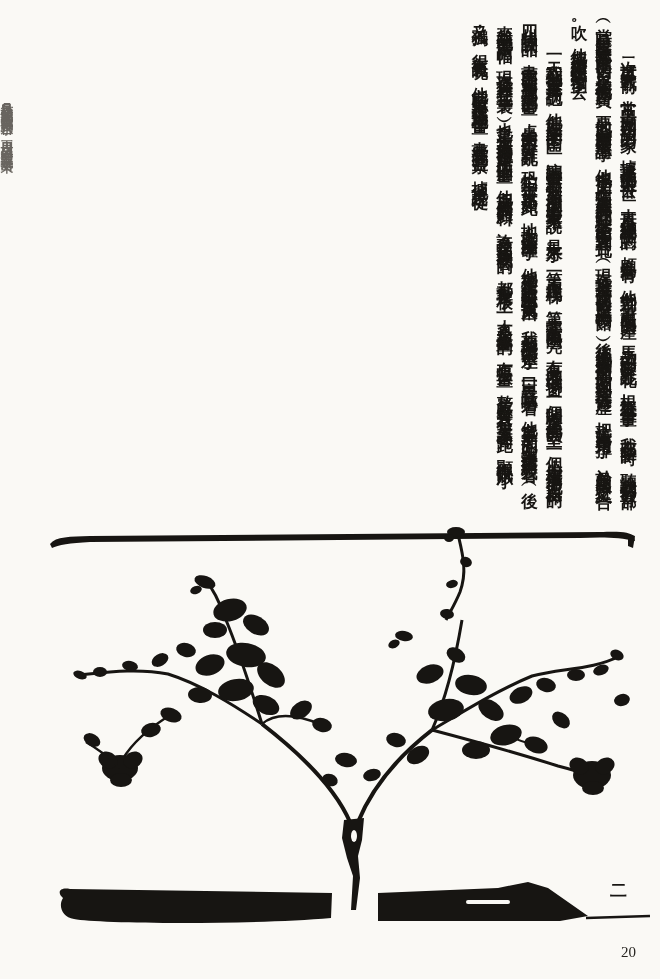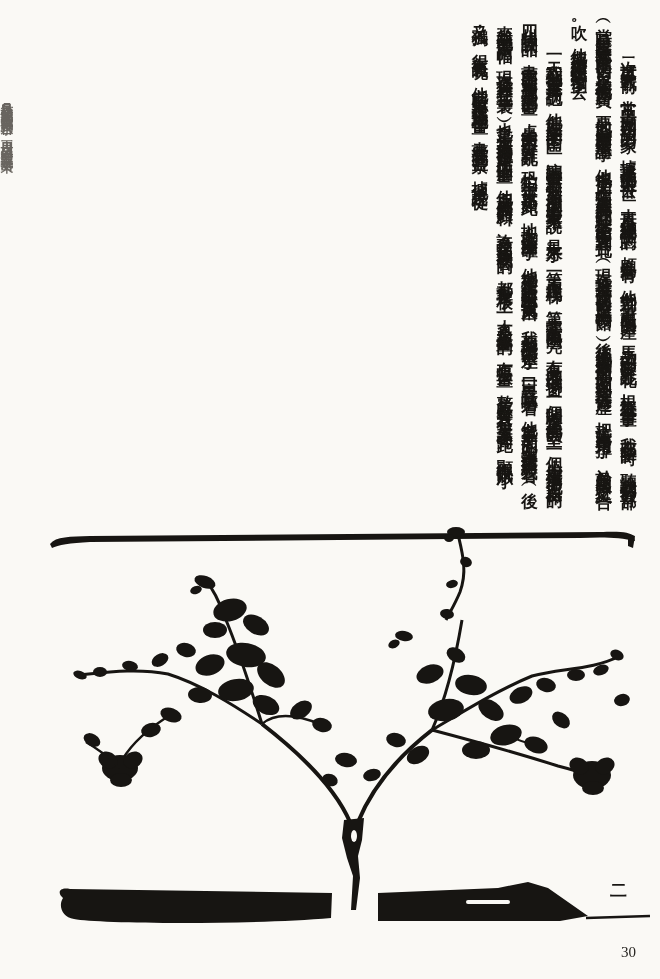--- a/index.html
+++ b/index.html
@@ -170,15 +170,15 @@
         <path class="ink" d="M63,374 C57,369 59,363 70,365 L332,369 L331,394 C250,401 100,400 74,395 C62,393 58,382 63,374 Z"></path>
         <path class="ink" d="M378,369 L498,364 L528,358 L548,364 L588,392 L560,397 L378,397 Z"></path>
         <rect fill="#faf9f5" x="466" y="376" width="44" height="4" rx="2"></rect>
         <path class="ink-line" d="M586,394 L650,392" stroke-width="2.5"></path>
       </g>
 
       <text class="plate-label" x="610" y="372">二</text>
     </svg>
   </div>
 
-  <div class="page-number">30</div>
+  <div class="page-number">20</div>
 
 </div>
 
 </body></html>

